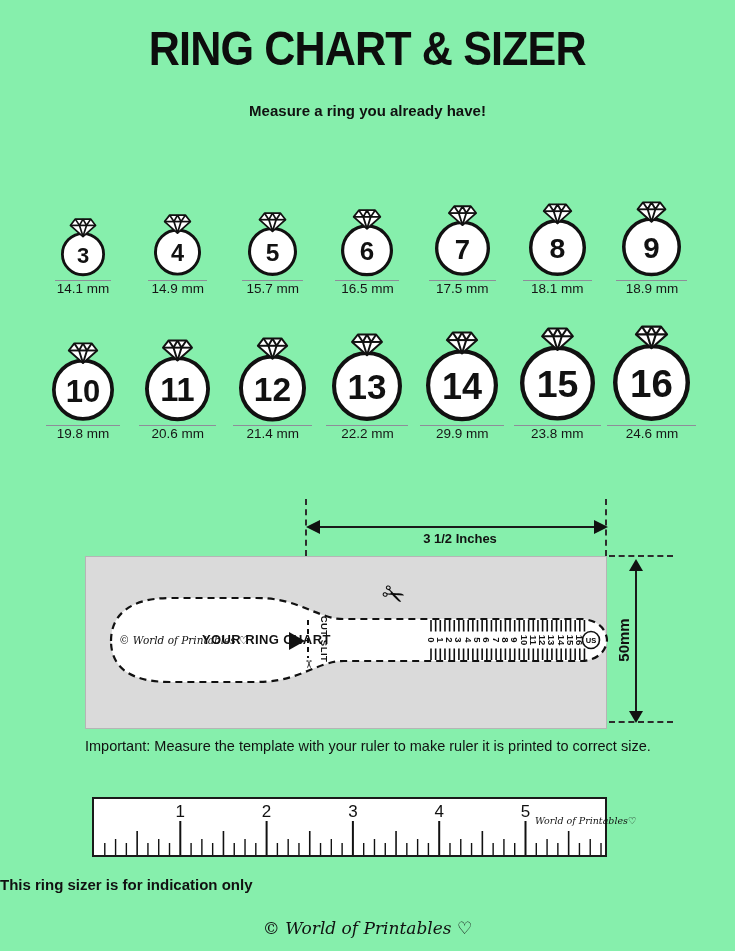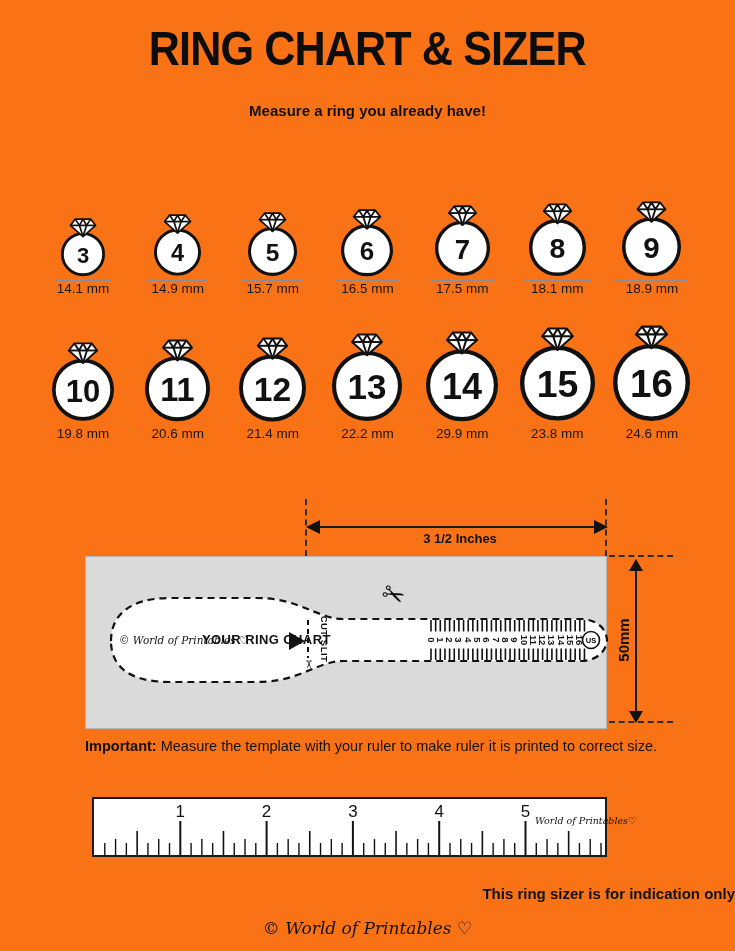--- a/index.html
+++ b/index.html
@@ -1,16 +1,16 @@
 <!DOCTYPE html>
 <html><head>
 <meta charset="utf-8">
 <style>
   html,body{margin:0;padding:0;background:#fff;}
-  #page{position:relative;width:735px;height:951px;background:#f97316;overflow:hidden;
+  #page{position:relative;width:735px;height:951px;background:#86efac;overflow:hidden;
         font-family:"Liberation Sans",sans-serif;color:#111;}
   .abs{position:absolute;}
   
   .title{top:20px;left:0;width:735px;text-align:center;}
   .title span{display:inline-block;font-size:49px;font-weight:800;letter-spacing:-1px;
               transform:scaleX(.88);white-space:nowrap;color:#0d0d0d;}
   .sub-bold{top:102px;left:0;width:735px;text-align:center;font-size:15px;font-weight:700;}
   .sub-text{top:121px;left:0;width:735px;text-align:center;font-size:14.5px;}
   
   .ring-row{left:36px;width:663px;display:flex;align-items:flex-end;justify-content:space-between;}
@@ -36,26 +36,26 @@
   .scissors{left:296px;top:22px;font-size:27px;transform:rotate(25deg);color:#0b0b0b;}
   
   .dash-h{border-top:2px dashed #2c2c2c;height:0;width:64px;left:609px;}
   .v-line{left:635px;top:568px;width:2px;height:146px;background:#1a1a1a;}
   .arr-up{left:629px;top:559px;border-left:7px solid transparent;border-right:7px solid transparent;border-bottom:12px solid #111;}
   .arr-down{left:629px;top:711px;border-left:7px solid transparent;border-right:7px solid transparent;border-top:12px solid #111;}
   .h50-label{left:592px;top:632px;width:62px;height:16px;text-align:center;font-size:15px;font-weight:700;
              transform:rotate(-90deg);white-space:nowrap;}
   
   .important{left:85px;top:738px;font-size:14.5px;}
-  .important b{font-weight:700;}
+  .important b{font-weight:400;}
   
   .ruler-box{left:92px;top:797px;width:515px;height:60px;border:2px solid #1a1a1a;box-sizing:border-box;background:#fff;}
   .ruler-brand{left:441px;top:16px;font-size:9.5px;white-space:nowrap;color:#111;}
   
-  .foot-bold{top:876px;left:0;width:735px;text-align:right;font-size:15px;font-weight:700;margin-top:9px;}
+  .foot-bold{top:876px;left:0;width:735px;text-align:left;font-size:15px;font-weight:700;}
   .foot-text{top:894px;left:0;width:735px;text-align:center;font-size:15px;}
   .foot-brand{top:918px;left:0;width:735px;text-align:center;font-size:17px;}
 </style>
 </head>
 <body>
 
 <div id="page">
 
   <div class="abs title">
     <span>RING CHART &amp; SIZER</span>

